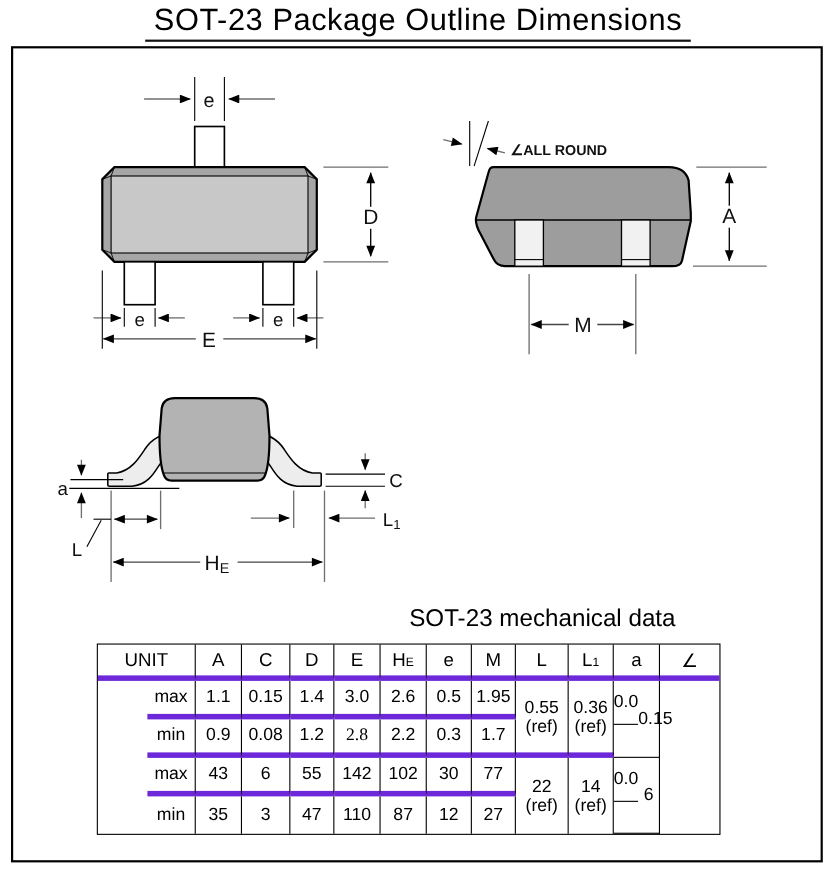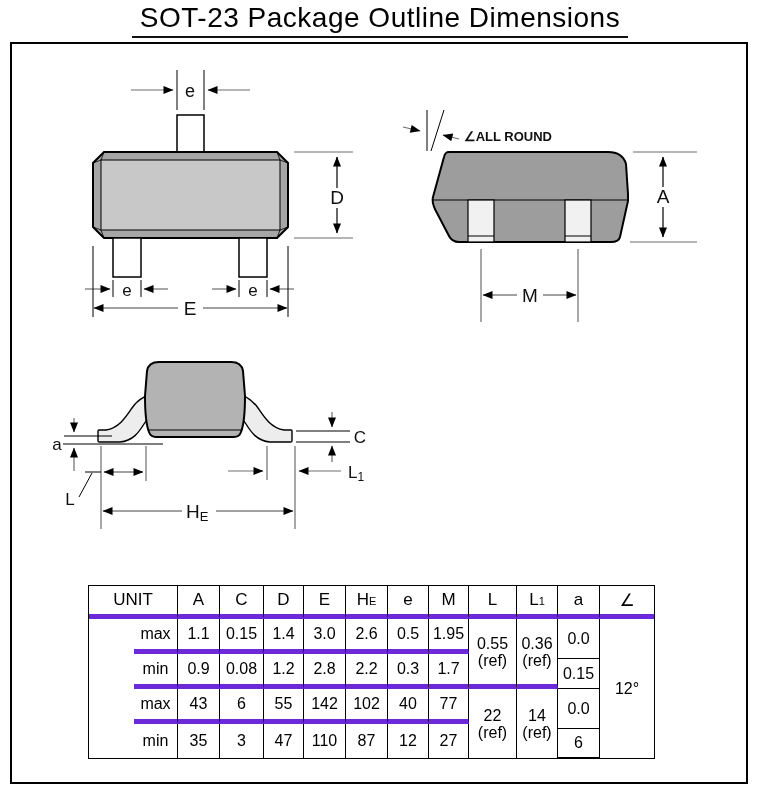--- a/index.html
+++ b/index.html
@@ -19,21 +19,21 @@
          border:1px solid #000; font-size:16px; background:#fff; }
   .cell { border-right:1px solid #000; border-bottom:5px solid #6d28d9; box-sizing:border-box;
           display:flex; align-items:center; justify-content:center; text-align:center; }
   .noR { border-right:none; }
   .noB { border-bottom:none; }
   .hdr { font-size:17px; }
   .sub { font-size:11px; }
   .ref2 { line-height:17px; }
   .ref2 span { display:block; }
   .split { border-right:1px solid #000; border-bottom:1px solid #000; box-sizing:border-box;
-           display:flex; flex-direction:column; }
+           display:flex; }
   .split .sp1 { height:40px; border-bottom:1px solid #000; display:flex;
                 align-items:center; justify-content:center; box-sizing:border-box; }
   .split .sp2 { flex:1; display:flex; align-items:center; justify-content:center; }
 </style>
 </head>
 <body>
 
 <div class="page">
 
   <div class="title"><span>SOT-23  Package Outline Dimensions</span></div>
@@ -188,20 +188,21 @@
 
       <g>
         <line x1="295" y1="446" x2="295" y2="529" stroke="#6e6e6e" stroke-width="1.2"></line>
         <line x1="103" y1="511" x2="293" y2="511" stroke="#444" stroke-width="1.2" marker-start="url(#ah)" marker-end="url(#ah)"></line>
         <rect x="182" y="500" width="34" height="21" fill="#fff"></rect>
         <text x="186" y="518" font-size="19"><tspan>H</tspan><tspan font-size="13" dy="3">E</tspan></text>
       </g>
     </g>
   </svg>
 
+  <div class="tbl-title">SOT-23  mechanical data</div>
 
   <div class="tbl">
 
     <div class="cell hdr" style="grid-column:1/3;grid-row:1;">UNIT</div>
     <div class="cell hdr" style="grid-column:3;grid-row:1;">A</div>
     <div class="cell hdr" style="grid-column:4;grid-row:1;">C</div>
     <div class="cell hdr" style="grid-column:5;grid-row:1;">D</div>
     <div class="cell hdr" style="grid-column:6;grid-row:1;">E</div>
     <div class="cell hdr" style="grid-column:7;grid-row:1;">
         <span><span>H</span><span class="sub">E</span></span>
@@ -220,49 +221,48 @@
     <div class="cell" style="grid-column:4;grid-row:2;">0.15</div>
     <div class="cell" style="grid-column:5;grid-row:2;">1.4</div>
     <div class="cell" style="grid-column:6;grid-row:2;">3.0</div>
     <div class="cell" style="grid-column:7;grid-row:2;">2.6</div>
     <div class="cell" style="grid-column:8;grid-row:2;">0.5</div>
     <div class="cell" style="grid-column:9;grid-row:2;">1.95</div>
     <div class="cell" style="grid-column:2;grid-row:3;">min</div>
     <div class="cell" style="grid-column:3;grid-row:3;">0.9</div>
     <div class="cell" style="grid-column:4;grid-row:3;">0.08</div>
     <div class="cell" style="grid-column:5;grid-row:3;">1.2</div>
-    <div class="cell" style="grid-column:6;grid-row:3;">2.8</div>
+    <div class="cell" style="grid-column:6;grid-row:3;font-family:Liberation Serif, serif;">2.8</div>
     <div class="cell" style="grid-column:7;grid-row:3;">2.2</div>
     <div class="cell" style="grid-column:8;grid-row:3;">0.3</div>
     <div class="cell" style="grid-column:9;grid-row:3;">1.7</div>
     <div class="cell ref2" style="grid-column:10;grid-row:2/4;">
         <span>
           <span>0.55</span>
           <span>(ref)</span>
         </span>
       </div>
     <div class="cell ref2" style="grid-column:11;grid-row:2/4;">
         <span>
           <span>0.36</span>
           <span>(ref)</span>
         </span>
       </div>
     <div class="split" style="grid-column:12;grid-row:2/4;">
       <div class="sp1">0.0</div>
       <div class="sp2">0.15</div>
     </div>
-    <div class="cell noR noB" style="grid-column:13;grid-row:2/6;">12°</div>
 
     <div class="cell" style="grid-column:2;grid-row:4;">max</div>
     <div class="cell" style="grid-column:3;grid-row:4;">43</div>
     <div class="cell" style="grid-column:4;grid-row:4;">6</div>
     <div class="cell" style="grid-column:5;grid-row:4;">55</div>
     <div class="cell" style="grid-column:6;grid-row:4;">142</div>
     <div class="cell" style="grid-column:7;grid-row:4;">102</div>
-    <div class="cell" style="grid-column:8;grid-row:4;">40</div>
+    <div class="cell" style="grid-column:8;grid-row:4;">30</div>
     <div class="cell" style="grid-column:9;grid-row:4;">77</div>
     <div class="cell noB" style="grid-column:2;grid-row:5;">min</div>
     <div class="cell noB" style="grid-column:3;grid-row:5;">35</div>
     <div class="cell noB" style="grid-column:4;grid-row:5;">3</div>
     <div class="cell noB" style="grid-column:5;grid-row:5;">47</div>
     <div class="cell noB" style="grid-column:6;grid-row:5;">110</div>
     <div class="cell noB" style="grid-column:7;grid-row:5;">87</div>
     <div class="cell noB" style="grid-column:8;grid-row:5;">12</div>
     <div class="cell noB" style="grid-column:9;grid-row:5;">27</div>
     <div class="cell ref2 noB" style="grid-column:10;grid-row:4/6;">

